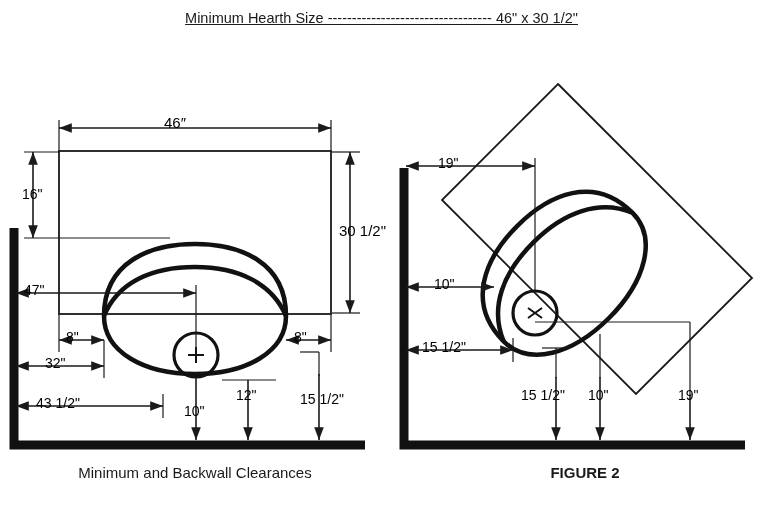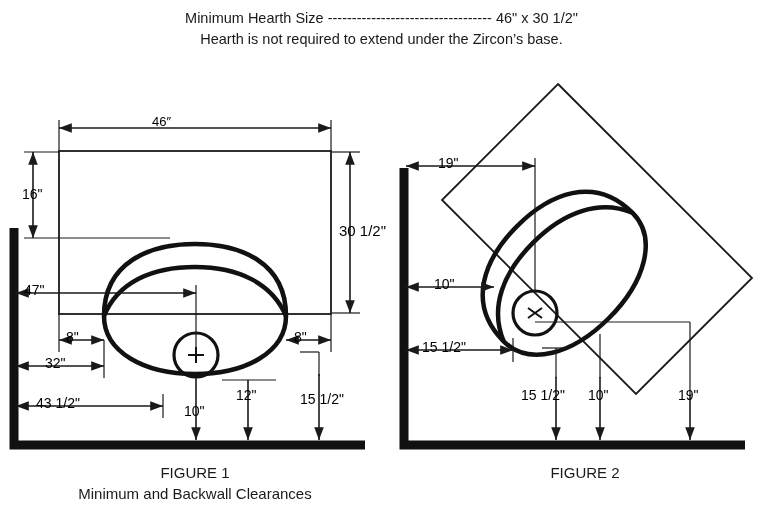--- a/index.html
+++ b/index.html
@@ -7,38 +7,37 @@
     width:763px;height:525px;
     background:#ffffff;
     font-family:"Liberation Sans", sans-serif;
     color:#000000;
     position:relative;
     overflow:hidden;
   }
   .root{position:relative;width:763px;height:525px;}
   .hdr{
     position:absolute;left:0;top:8px;width:763px;
-    text-align:center;font-size:14.5px;line-height:21px;color:#1a1a1a;
+    text-align:center;font-size:14.5px;line-height:21px;color:#1a1a1a;text-decoration:underline;
   }
   .hdr div{white-space:pre;}
   svg{position:absolute;left:0;top:0;}
   .cap{
     position:absolute;text-align:center;font-size:15px;line-height:21px;color:#1a1a1a;
   }
   .cap .l1{display:block;}
   .cap .l2{display:block;}
 </style>
 </head>
 <body>
 
 <div class="root">
 
   <div class="hdr">
     <div>Minimum Hearth Size ---------------------------------- 46" x 30 1/2"</div>
-    <div>Hearth is not required to extend under the Zircon’s base.</div>
   </div>
 
   <svg width="763" height="525" viewBox="0 0 763 525">
     <defs>
       <marker id="ar" markerWidth="9" markerHeight="9" refX="8" refY="3" orient="auto" markerUnits="strokeWidth">
         <path d="M0,0 L8,3 L0,6 z" fill="#1a1a1a"></path>
       </marker>
       <marker id="arS" markerWidth="9" markerHeight="9" refX="0" refY="3" orient="auto" markerUnits="strokeWidth">
         <path d="M8,0 L0,3 L8,6 z" fill="#1a1a1a"></path>
       </marker>
@@ -125,40 +124,39 @@
       <line x1="556" y1="348" x2="556" y2="378" stroke="#1a1a1a" stroke-width="1.2"></line>
 
       <line x1="600" y1="377" x2="600" y2="440" stroke="#1a1a1a" stroke-width="1.6" marker-end="url(#ar)"></line>
       <line x1="600" y1="334" x2="600" y2="378" stroke="#1a1a1a" stroke-width="1.2"></line>
 
       <line x1="690" y1="395" x2="690" y2="440" stroke="#1a1a1a" stroke-width="1.6" marker-end="url(#ar)"></line>
       <line x1="690" y1="322" x2="690" y2="396" stroke="#1a1a1a" stroke-width="1.2"></line>
     </g>
   </svg>
 
-  <div style="position:absolute;left:152px;top:114px;font-size:13px;">46″</div>
+  <div style="position:absolute;left:164px;top:114px;font-size:15px;">46″</div>
   <div style="position:absolute;left:22px;top:186px;font-size:14px;">16"</div>
   <div style="position:absolute;left:339px;top:222px;font-size:15px;width:50px;line-height:17px;">30 1/2"</div>
   <div style="position:absolute;left:24px;top:282px;font-size:14px;">47"</div>
   <div style="position:absolute;left:66px;top:329px;font-size:14px;">8"</div>
   <div style="position:absolute;left:294px;top:329px;font-size:14px;">8"</div>
   <div style="position:absolute;left:45px;top:355px;font-size:14px;">32"</div>
   <div style="position:absolute;left:36px;top:395px;font-size:14px;">43 1/2"</div>
   <div style="position:absolute;left:184px;top:403px;font-size:14px;">10"</div>
   <div style="position:absolute;left:236px;top:387px;font-size:14px;">12"</div>
   <div style="position:absolute;left:300px;top:391px;font-size:14px;">15 1/2"</div>
 
   <div style="position:absolute;left:438px;top:155px;font-size:14px;">19"</div>
   <div style="position:absolute;left:434px;top:276px;font-size:14px;">10"</div>
   <div style="position:absolute;left:422px;top:339px;font-size:14px;">15 1/2"</div>
   <div style="position:absolute;left:521px;top:387px;font-size:14px;">15 1/2"</div>
   <div style="position:absolute;left:588px;top:387px;font-size:14px;">10"</div>
   <div style="position:absolute;left:678px;top:387px;font-size:14px;">19"</div>
 
   <div class="cap" style="left:40px;top:462px;width:310px;">
-    <span class="l1">FIGURE 1</span>
     <span class="l2">Minimum and Backwall Clearances</span>
   </div>
-  <div class="cap" style="left:430px;top:462px;width:310px;">
+  <div class="cap" style="left:430px;top:462px;width:310px;font-weight:bold;">
     <span class="l1">FIGURE 2</span>
   </div>
 
 </div>
 
 </body></html>

